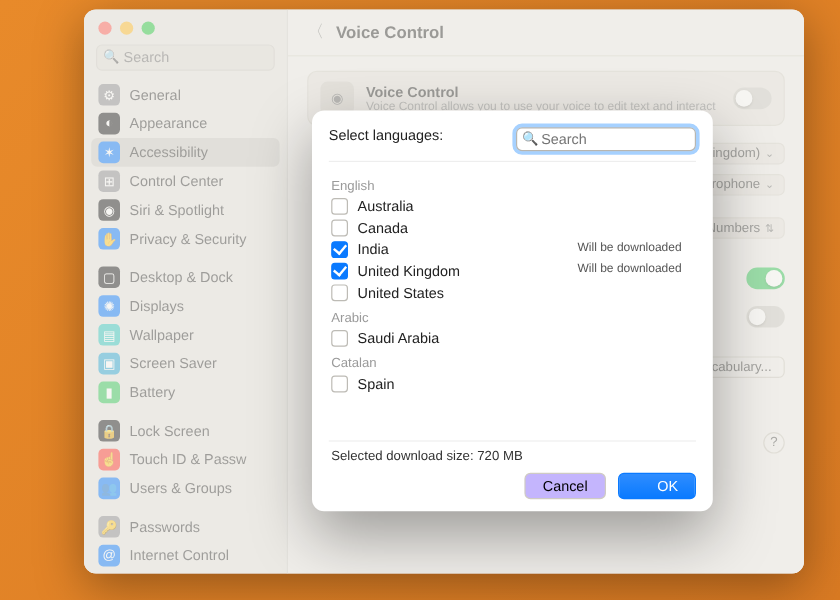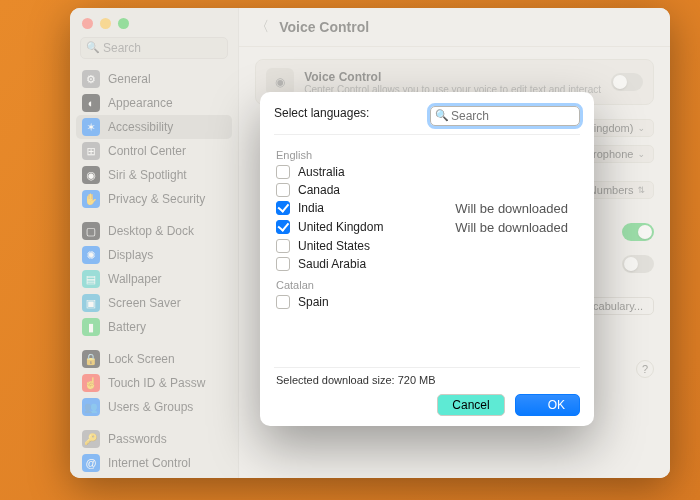--- a/index.html
+++ b/index.html
@@ -71,24 +71,24 @@
     outline-offset:0;
   }
   .modal-search .mag{position:absolute; left:5px; top:3px; font-size:11px; color:#777;}
   .lang-list{ flex:1; overflow-y:auto; border-top:1px solid #eee; padding-top:8px; position:relative;}
   .lang-list::-webkit-scrollbar{width:10px;} .lang-list::-webkit-scrollbar-thumb{background:#cfcdc7; border-radius:5px;}
   .group-lbl{ font-size:11px; color:#9a9a9a; padding:6px 2px 2px;}
   .lang-row{ display:flex; align-items:flex-start; padding:2px 2px; font-size:12px; color:#222;}
   .cb{ width:14px; height:14px; border:1px solid #bdbbb5; border-radius:3px; margin-right:8px; display:flex; align-items:center; justify-content:center; background:#fff;}
   .cb.checked{ background:#0a7aff; border-color:#0a7aff;}
   .cb.checked::after{ content:""; width:5px; height:8px; border:solid #fff; border-width:0 2px 2px 0; transform:rotate(40deg) translate(-1px,-1px);}
-  .dlnote{ margin-left:auto; font-size:13px; color:#555; padding-right:10px;}
+  .dlnote{ margin-left:auto; font-size:10px; color:#555; padding-right:10px;}
   .footer-note{ font-size:11px; color:#333; padding:6px 2px 8px; border-top:1px solid #eee;}
   .modal-buttons{ display:flex; justify-content:flex-end; gap:10px;}
-  .mbtn{ min-width:64px; padding:3px 14px; font-size:12px; border-radius:5px; border:1px solid #cfcbc3; background:#5eead4; text-align:center;}
+  .mbtn{ min-width:64px; padding:3px 14px; font-size:12px; border-radius:5px; border:1px solid #cfcbc3; background:#c4b5fd; text-align:center;}
   .mbtn.primary{ background:linear-gradient(#2f8dff,#0a7aff); color:#fff; border-color:#0a7aff;padding-left:32px;}
 </style>
 </head>
 <body>
 
 <div class="window">
 
   <div class="sidebar">
     <div class="traffic">
       <div class="dot red"></div>
@@ -178,21 +178,21 @@
   <div class="main">
     <div class="main-header">
       <span class="back-chevron">〈</span>
       <span class="main-title">Voice Control</span>
     </div>
     <div class="main-body">
       <div class="vc-row">
         <div class="vc-icon">◉</div>
         <div class="vc-text">
           <div class="vc-title">Voice Control</div>
-          <div class="vc-sub">Center Control allows you to use your voice to edit text and interact</div>
+          <div class="vc-sub">Voice Control allows you to use your voice to edit text and interact</div>
         </div>
         <div class="switch"></div>
       </div>
 
       <div class="setting-row">
         <span class="pill">
           <span>nited Kingdom)</span>
           <span class="chev">⌄</span>
         </span>
       </div>
@@ -253,20 +253,21 @@
         </div>
         <div class="lang-row">
           <div class="cb checked"></div>
           <span>United Kingdom</span>
           <span class="dlnote">Will be downloaded</span>
         </div>
         <div class="lang-row">
           <div class="cb"></div>
           <span>United States</span>
         </div>
+        <div class="group-lbl">Arabic</div>
         <div class="lang-row">
           <div class="cb"></div>
           <span>Saudi Arabia</span>
         </div>
         <div class="group-lbl">Catalan</div>
         <div class="lang-row">
           <div class="cb"></div>
           <span>Spain</span>
         </div>
       </div>

